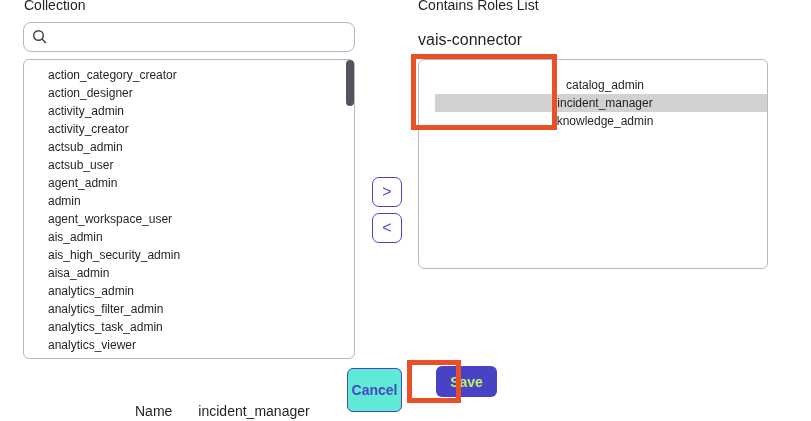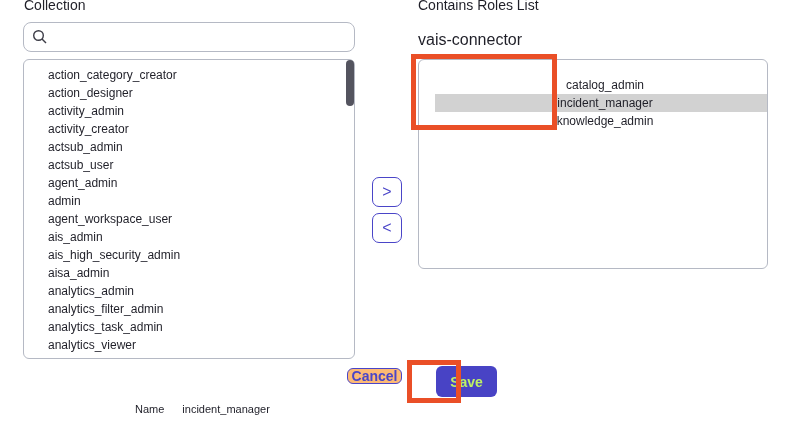--- a/index.html
+++ b/index.html
@@ -113,38 +113,38 @@
     font-weight: bold;
     font-size: 14px;
     border-radius: 6px;
     display: flex;
     align-items: center;
     justify-content: center;
     cursor: pointer;
     font-family: inherit;
   }
   .btn.cancel {
-    left: 347px; top: 368px; width: 55px; height: 16px;
-    background: #fdba74;
+    left: 347px; top: 368px; width: 55px; height: 44px;
+    background: #5eead4;
     border: 1.5px solid #4a45c8;
     color: #4a45c8;
   }
   .btn.save {
     left: 436px; top: 366px; width: 61px; height: 31px;
     background: #4843c5;
     border: none;
     color: #bef264;
   }
   .name-row {
     position: absolute;
     left: 135px;
     top: 403px;
-    font-size: 11px;
-    display: flex;
-    gap: 18px;
+    font-size: 14px;
+    display: flex;
+    gap: 26px;
     color: #1f1f28;
     white-space: nowrap;
   }
 </style>
 </head>
 <body>
 
 <div class="stage">
 
   <div class="panel-label" style="left:24px; top:-3px;">Collection</div>

